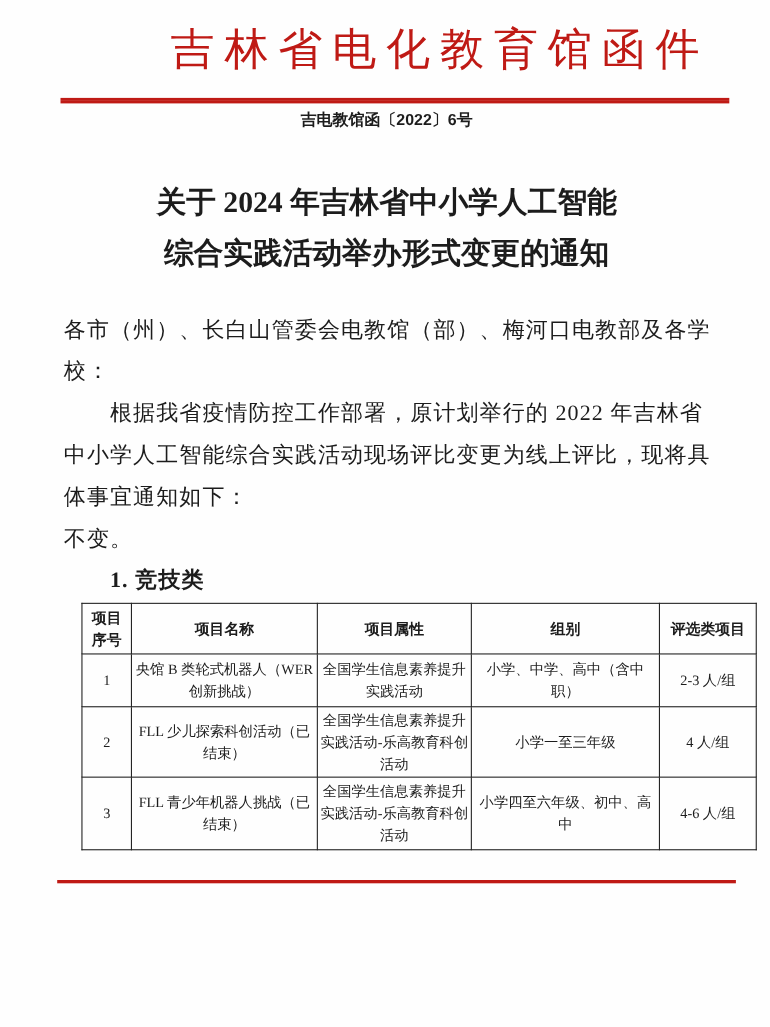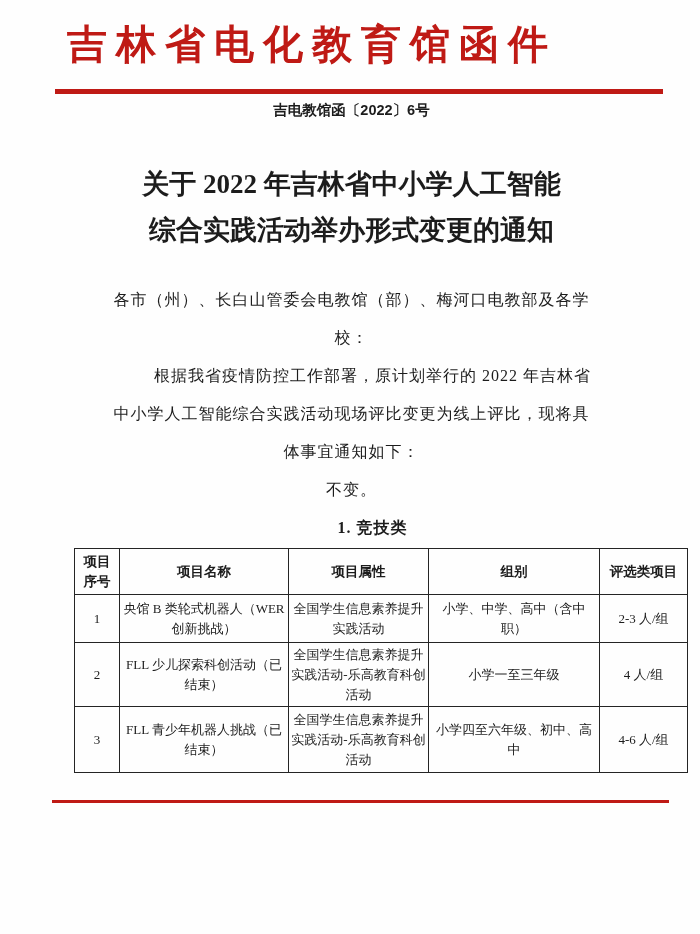--- a/index.html
+++ b/index.html
@@ -10,23 +10,23 @@
     width: 700px;
     height: 934px;
     background: #fefefe;
     font-family: "Liberation Serif", "DejaVu Serif", serif;
     color: var(--ink);
     padding: 0 55px 0 58px;
     overflow: hidden;
   }
   .letterhead {
     margin-top: 16px;
-    text-align: left;
+    text-align: right;
     font-size: 40px;
-    font-weight: bold;
+    font-weight: normal;
     line-height: 58px;
     letter-spacing: 9px;
     padding-left: 9px;
     color: var(--accent);
     white-space: nowrap;
   }
   .red-rule {
     margin-top: 15px;
     margin-left: -3px;
     width: 608px;
@@ -44,26 +44,25 @@
   }
   .doc-title {
     margin-top: 42px;
     text-align: center;
     font-size: 27px;
     font-weight: bold;
     line-height: 46px;
   }
   .body-block { margin-top: 28px; }
   .bline {
-    font-size: 16px;
+    font-size: 20px;
     letter-spacing: 1px;
     line-height: 38px;
     height: 38px;
     white-space: nowrap;
-    text-align: center;
   }
   .indent { padding-left: 42px; }
   .bold { font-weight: bold; }
   table.items {
     margin-top: 1px;
     margin-left: 16px;
     border-collapse: collapse;
     table-layout: fixed;
     width: 613px;
     font-size: 13px;
@@ -101,21 +100,21 @@
 
 <div class="page">
 
   <div class="letterhead">吉林省电化教育馆函件</div>
 
   <div class="red-rule"></div>
 
   <div class="doc-number">吉电教馆函〔2022〕6号</div>
 
   <div class="doc-title">
-    <div>关于 2022 年吉林省中小学人工智能</div>
+    <div>关于 2024 年吉林省中小学人工智能</div>
     <div>综合实践活动举办形式变更的通知</div>
   </div>
 
   <div class="body-block">
     <div class="bline">各市（州）、长白山管委会电教馆（部）、梅河口电教部及各学</div>
     <div class="bline">校：</div>
     <div class="bline indent">根据我省疫情防控工作部署，原计划举行的 2022 年吉林省</div>
     <div class="bline">中小学人工智能综合实践活动现场评比变更为线上评比，现将具</div>
     <div class="bline">体事宜通知如下：</div>
     <div class="bline">不变。</div>

